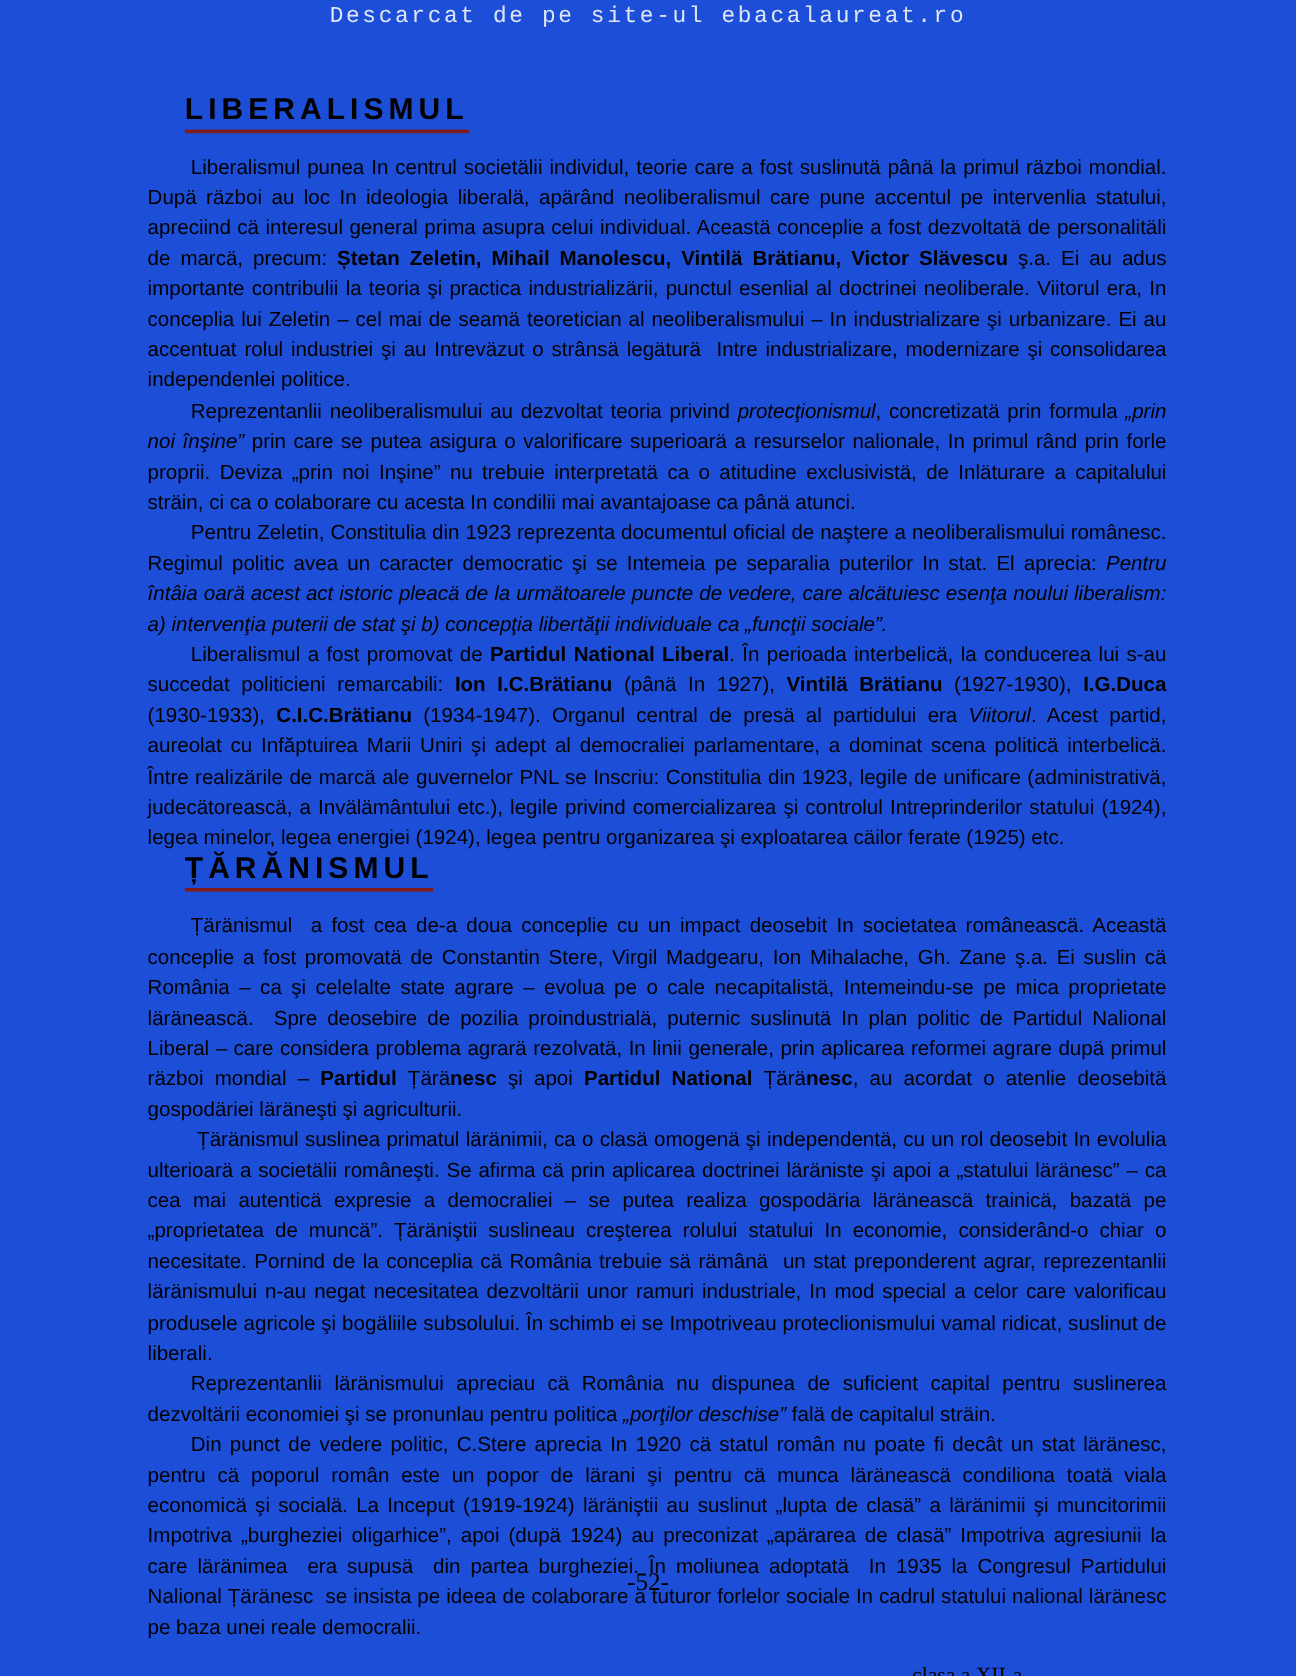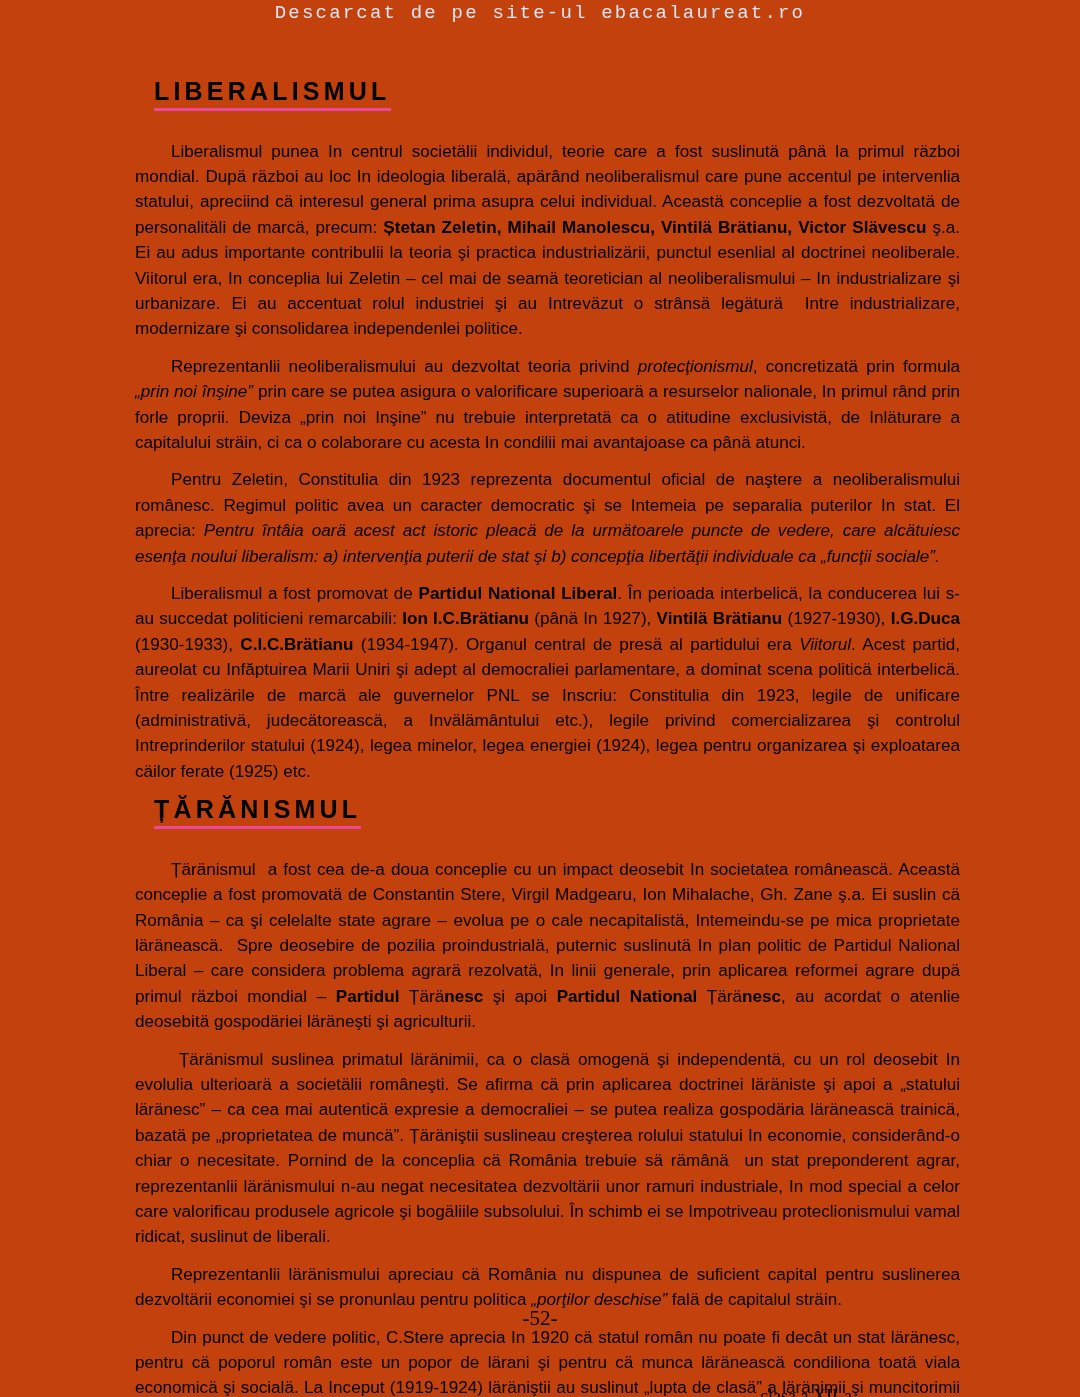--- a/index.html
+++ b/index.html
@@ -4,21 +4,21 @@
 <style>
   html, body {
     margin: 0;
     padding: 0;
     background: #ffffff;
   }
   .page {
     position: relative;
     width: 1080px;
     height: 1397px;
-    background: #c2410c;
+    background: #1d4ed8;
     overflow: hidden;
     font-family: "Liberation Sans", sans-serif;
     color: #000000;
   }
   .watermark {
     position: absolute;
     top: 2px;
     left: 0;
     width: 1080px;
     text-align: center;
@@ -36,30 +36,30 @@
     width: 849px;
   }
   h1.section-heading {
     font-family: "Liberation Sans", sans-serif;
     font-size: 25px;
     font-weight: bold;
     letter-spacing: 4.2px;
     margin: 0 0 16px 0;
     padding: 0 0 2px 0;
     display: inline-block;
-    border-bottom: 3px solid #ec4899;
+    border-bottom: 3px solid #7f1d1d;
     line-height: 1.1;
   }
   .heading-wrap {
     padding-left: 31px;
   }
   .heading-wrap.second {
   }
   p.body-text {
-    margin: 12px;
+    margin: 0;
     font-size: 17.1px;
     line-height: 25.4px;
     text-align: justify;
     text-indent: 36px;
     hyphens: none;
   }
   b { font-weight: bold; }
   i { }
   .footer {
     position: absolute;

